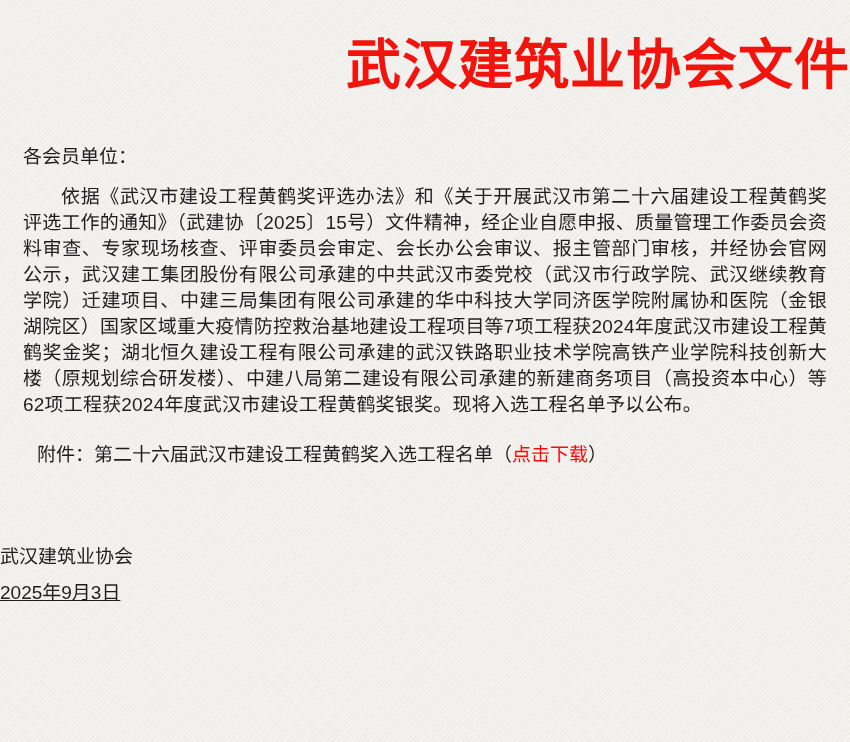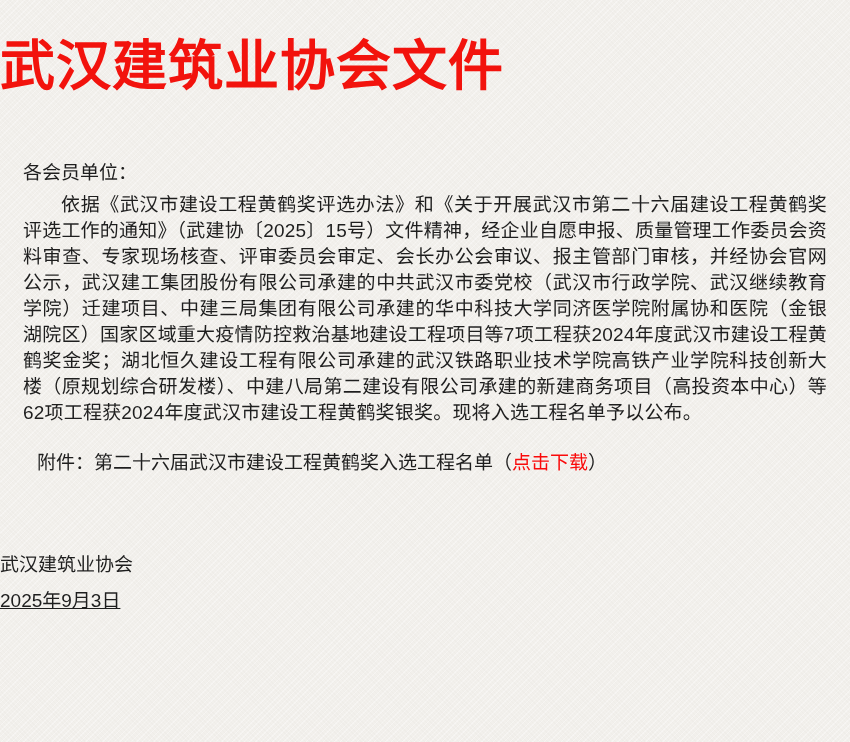--- a/index.html
+++ b/index.html
@@ -16,22 +16,22 @@
     
     background-image:
       repeating-linear-gradient(45deg, rgba(120,110,95,0.025) 0 1px, transparent 1px 3px),
       repeating-linear-gradient(-45deg, rgba(255,255,255,0.35) 0 1px, transparent 1px 4px);
     font-family: "Liberation Sans", sans-serif;
     color: var(--text-color, #1e1e1e);
   }
   .org-title {
     margin: 0;
     padding-top: 34px;
-    text-align: left;
-    font-family: Liberation Sans, sans-serif;
+    text-align: right;
+    font-family: Liberation Serif, serif;
     font-weight: bold;
     font-size: 55px;
     line-height: 64px;
     letter-spacing: 1px;
     color: var(--accent-red, #f2130d);
   }
   .doc-number {
     margin-top: 14px;
     text-align: center;
     font-size: 19px;
@@ -41,26 +41,26 @@
   .notice-title {
     margin: 48px 20px 0;
     text-align: center;
     font-family: "DejaVu Serif", serif;
     font-weight: bold;
     font-size: 25px;
     line-height: 30px;
     color: #111;
   }
   .salutation {
-    margin: 62px 23px 0;
+    margin: 46px 23px 0;
     font-size: 19px;
     line-height: 26px;
   }
   .body-paragraph {
-    margin: 6px 23px 0;
+    margin: 14px 23px 0;
     font-size: 19px;
     line-height: 26px;
     text-indent: 2em;
     text-align: justify;
     text-justify: inter-ideograph;
     letter-spacing: 0.2px;
   }
   .attachment-line {
     margin: 24px 23px 0;
     font-size: 19px;

